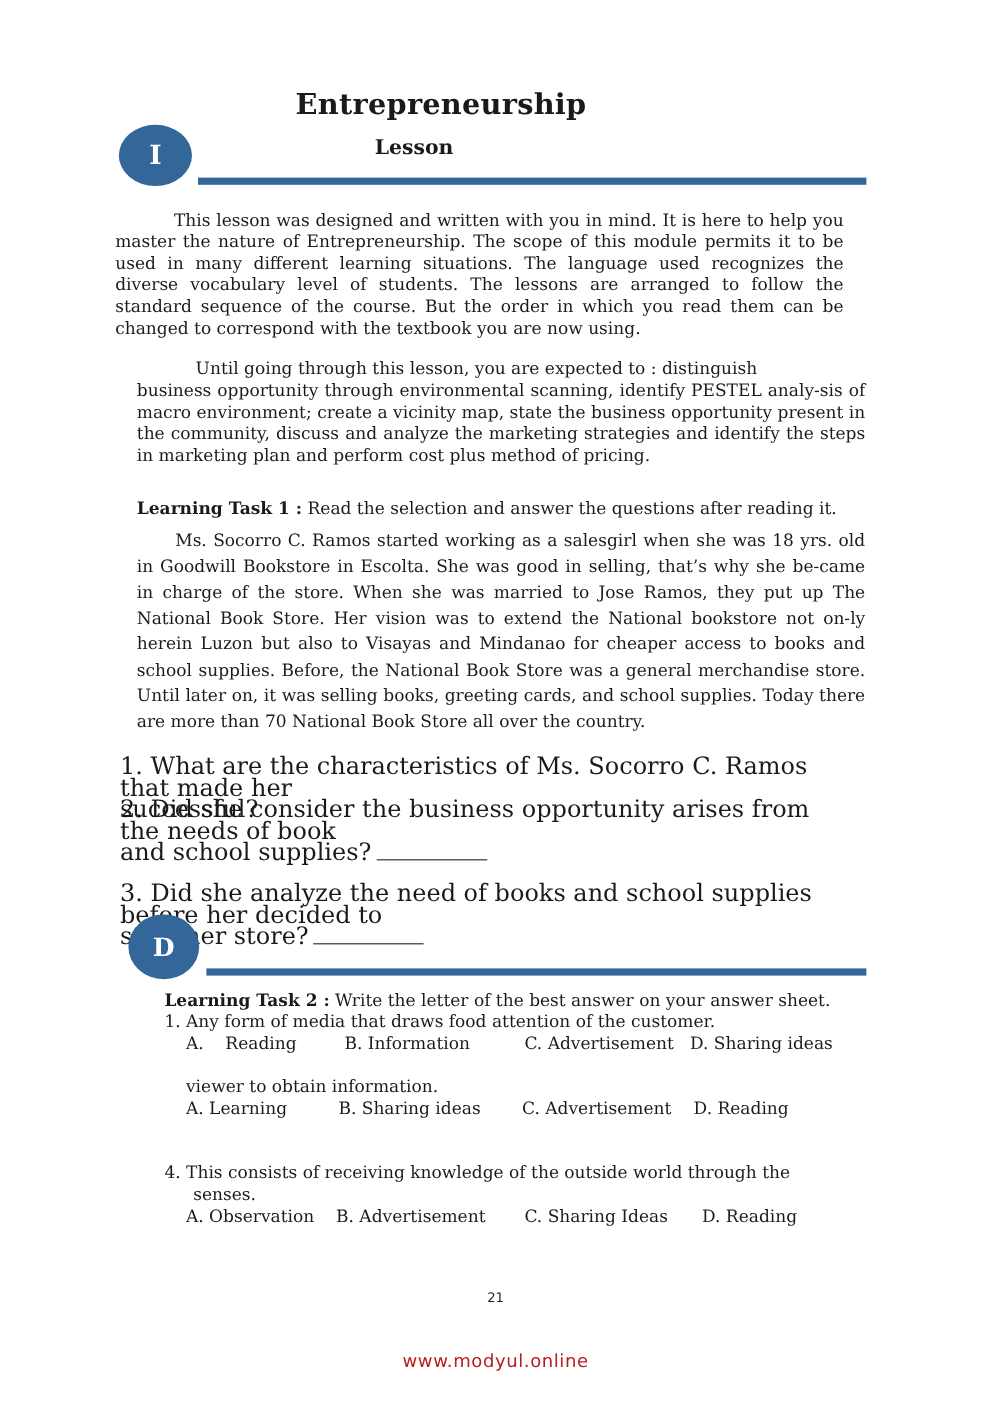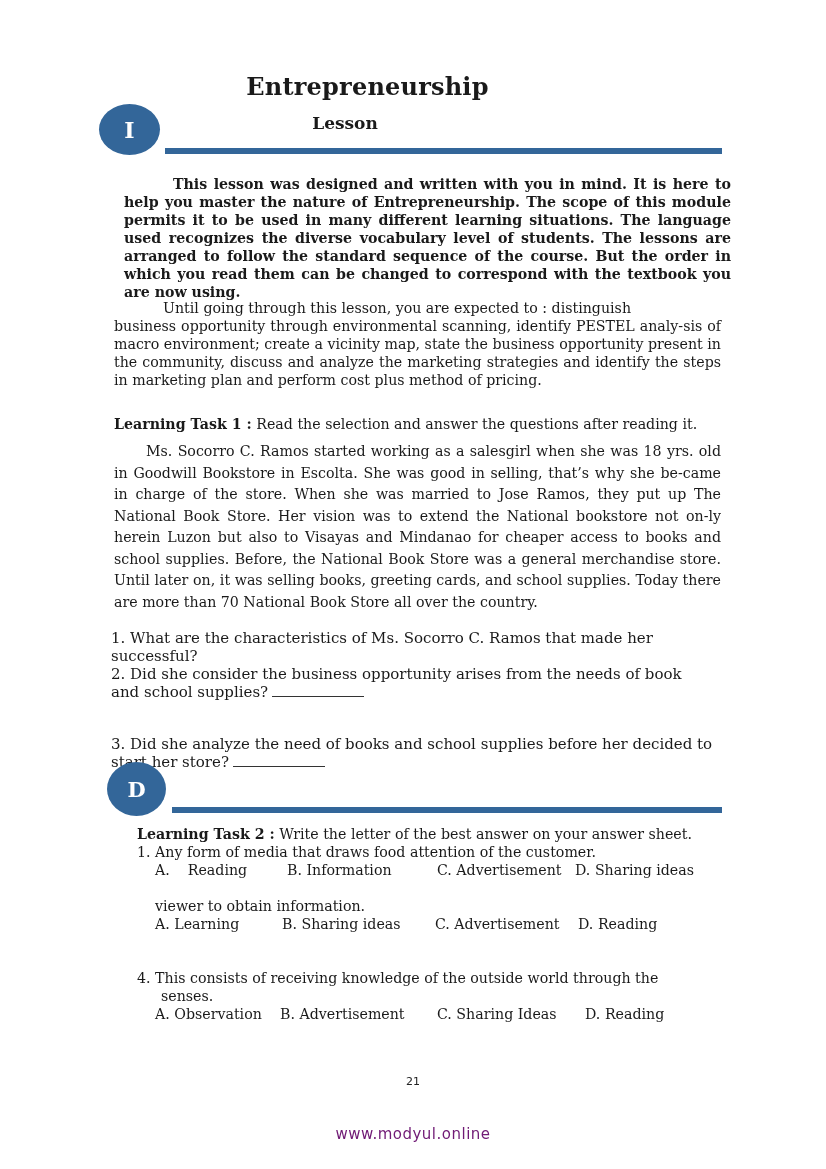--- a/index.html
+++ b/index.html
@@ -8,35 +8,35 @@
   .abs { position: absolute; }
   .title { left: 0; width: 735px; top: 72px; text-align: center; font-size: 24px; font-weight: bold; letter-spacing: 0.2px; }
   .subtitle { left: 0; width: 690px; top: 113px; text-align: center; font-size: 17px; font-weight: bold; }
   .circle { border-radius: 50%; background: #336699; color: #fff; font-weight: bold; display: flex; align-items: center; justify-content: center; font-family: "DejaVu Serif", serif; }
   .circle-i { left: 99px; top: 104px; width: 61px; height: 51px; font-size: 22px; }
   .circle-d { left: 107px; top: 762px; width: 59px; height: 54px; font-size: 21px; }
   .bar { background: #336699; height: 6px; }
   .bar-i { left: 165px; top: 148px; width: 557px; }
   .bar-d { left: 172px; top: 807px; width: 550px; }
   .para { font-size: 14.2px; line-height: 18px; text-align: justify; }
-  .p1 { left: 124px; top: 175px; width: 607px; font-weight: bold; }
+  .p1 { left: 96px; top: 175px; width: 607px; }
   .p2 { left: 114px; top: 299px; width: 607px; }
   .indent { text-indent: 49px; }
   .lt1 { left: 114px; top: 416px; width: 610px; font-size: 14.2px; }
   .story { left: 114px; top: 441px; width: 607px; font-size: 14.2px; line-height: 21.5px; text-align: justify; }
   .story-indent { text-indent: 32px; }
-  .q { font-size: 15px; line-height: 18px; left: 111px; width: 610px; }
+  .q { font-size: 20px; line-height: 18px; left: 100px; width: 610px; }
   .blank { display: inline-block; width: 92px; border-bottom: 1px solid #333; height: 1px; vertical-align: baseline; margin-left: 4px; }
   .lt2 { left: 137px; top: 825px; width: 590px; font-size: 14.2px; line-height: 18px; }
   .mc { left: 137px; width: 590px; font-size: 14.2px; line-height: 18px; }
   .opts { position: relative; height: 18px; }
   .opt { position: absolute; top: 0; white-space: nowrap; }
   b { font-weight: bold; }
   .pagenum { left: 0; width: 826px; top: 1075px; text-align: center; font-size: 11px; font-family: "DejaVu Sans", sans-serif; color: #222; }
-  .watermark { left: 0; width: 826px; top: 1125px; text-align: center; font-size: 15px; font-family: "DejaVu Sans", sans-serif; color: #701a75; letter-spacing: 0.5px; }
+  .watermark { left: 0; width: 826px; top: 1125px; text-align: center; font-size: 15px; font-family: "DejaVu Sans", sans-serif; color: #b91c1c; letter-spacing: 0.5px; }
 </style>
 </head>
 <body>
 
 <div class="abs title">Entrepreneurship</div>
 <div class="abs circle circle-i">
   <span>I</span>
 </div>
 <div class="abs subtitle">Lesson</div>
 <div class="abs bar bar-i"></div>

